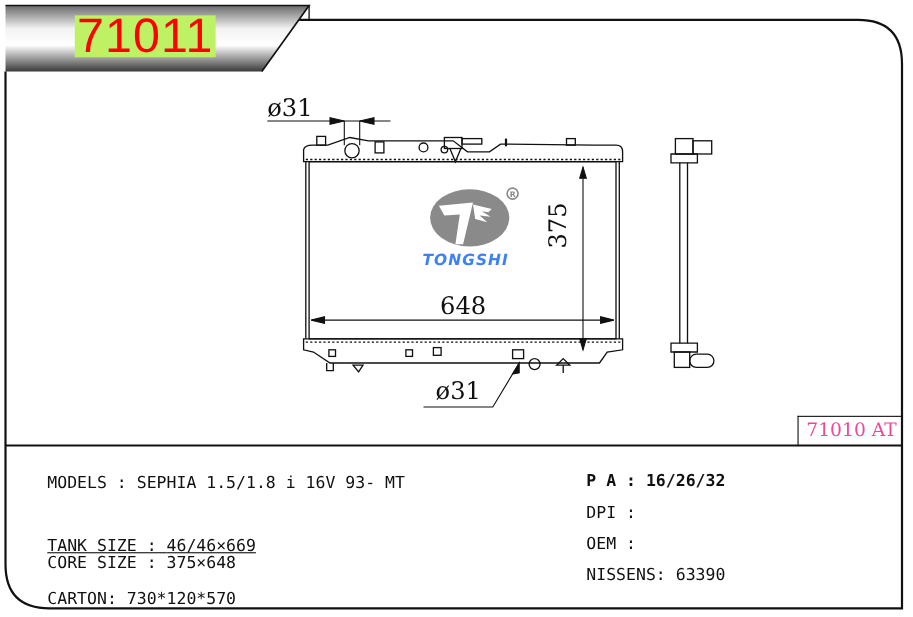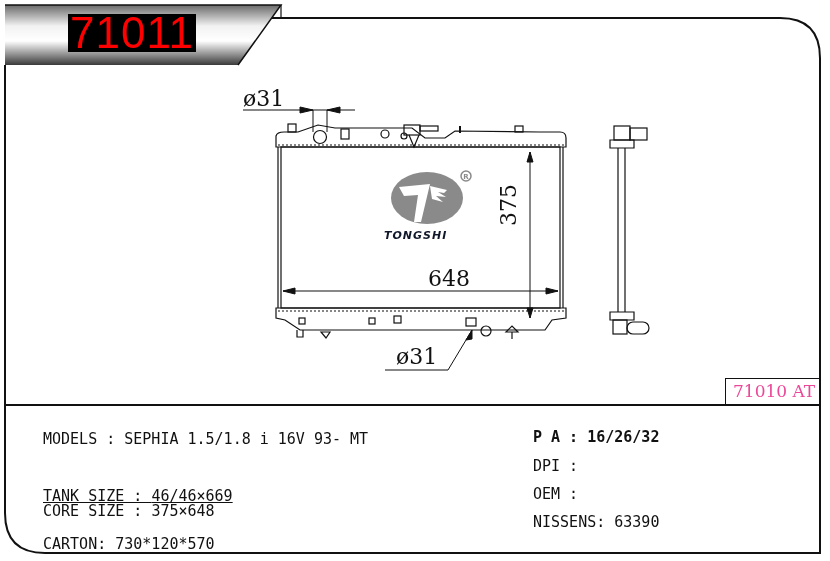--- a/index.html
+++ b/index.html
@@ -1,24 +1,24 @@
 <!DOCTYPE html>
 <html><head>
 <meta charset="utf-8">
 <style>
   html, body { margin:0; padding:0; background:#fff; }
   body { width:830px; height:561px; position:relative; overflow:hidden; font-family:"DejaVu Sans", sans-serif; }
   #frame { position:absolute; left:0; top:0; width:830px; height:561px; }
-  .title-box { position:absolute; left:68px; top:14px; height:38px; background:#000000; padding:0 2px; }
+  .title-box { position:absolute; left:68px; top:14px; height:38px; background:#bef264; padding:0 2px; }
   .title-text { font-family:"Liberation Sans", sans-serif; font-size:44px; line-height:38px; color:#ff0000; letter-spacing:1px; }
   .spec { position:absolute; font-family:"DejaVu Sans Mono", monospace; font-size:15px; color:#111; white-space:pre; line-height:19px; }
   .dim { position:absolute; font-family:"DejaVu Serif", serif; font-size:22px; color:#111; white-space:pre; line-height:22px; }
   .ref-box { position:absolute; left:725px; top:378px; width:95px; height:27px; border:1.5px solid #111; border-right:none; border-bottom:none; box-sizing:border-box; }
   .ref-text { position:absolute; left:733px; top:381px; font-family:"DejaVu Serif", serif; font-size:17px; color:#ec4899; white-space:pre; }
-  .logo-text { position:absolute; left:384px; top:229px; font-family:"DejaVu Sans", sans-serif; font-weight:bold; font-style:italic; font-size:11px; color:#0f172a; letter-spacing:1px; }
+  .logo-text { position:absolute; left:384px; top:229px; font-family:"DejaVu Sans", sans-serif; font-weight:bold; font-style:italic; font-size:14px; color:#3b82f6; letter-spacing:1px; }
 </style>
 </head>
 <body>
 
 <svg id="frame" viewBox="0 0 830 561" xmlns="http://www.w3.org/2000/svg">
   <defs>
     <linearGradient id="hdrGrad" x1="0" y1="0" x2="0" y2="1">
       <stop offset="0" stop-color="#6a6a6a"></stop>
       <stop offset="0.35" stop-color="#f2f2f2"></stop>
       <stop offset="0.6" stop-color="#ffffff"></stop>
@@ -110,21 +110,21 @@
   </g>
 </svg>
 
 <div class="title-box">
   <span class="title-text">71011</span>
 </div>
 
 <div class="dim" style="left:243px; top:88px;">ø31</div>
 <div class="dim" style="left:396px; top:346px;">ø31</div>
 <div class="dim" style="left:498px; top:226px; transform:rotate(-90deg); transform-origin:left top;">375</div>
-<div class="dim" style="left:400px; top:268px;margin-left:28px;">648</div>
+<div class="dim" style="left:400px; top:268px;">648</div>
 <div class="logo-text">TONGSHI</div>
 
 <div class="ref-box"></div>
 <div class="ref-text">71010 AT</div>
 
 <div>
   <div class="spec" style="left:43px; top:430px;"><span>MODELS : </span><span>SEPHIA 1.5/1.8 i 16V 93- MT</span></div>
   <div class="spec" style="left:43px; top:458px;margin-top:44px;"><span>CORE SIZE : </span><span>375×648</span></div>
   <div class="spec" style="left:43px; top:487px;text-decoration:underline;"><span>TANK SIZE : </span><span>46/46×669</span></div>
   <div class="spec" style="left:43px; top:535px;"><span>CARTON: </span><span>730*120*570</span></div>

